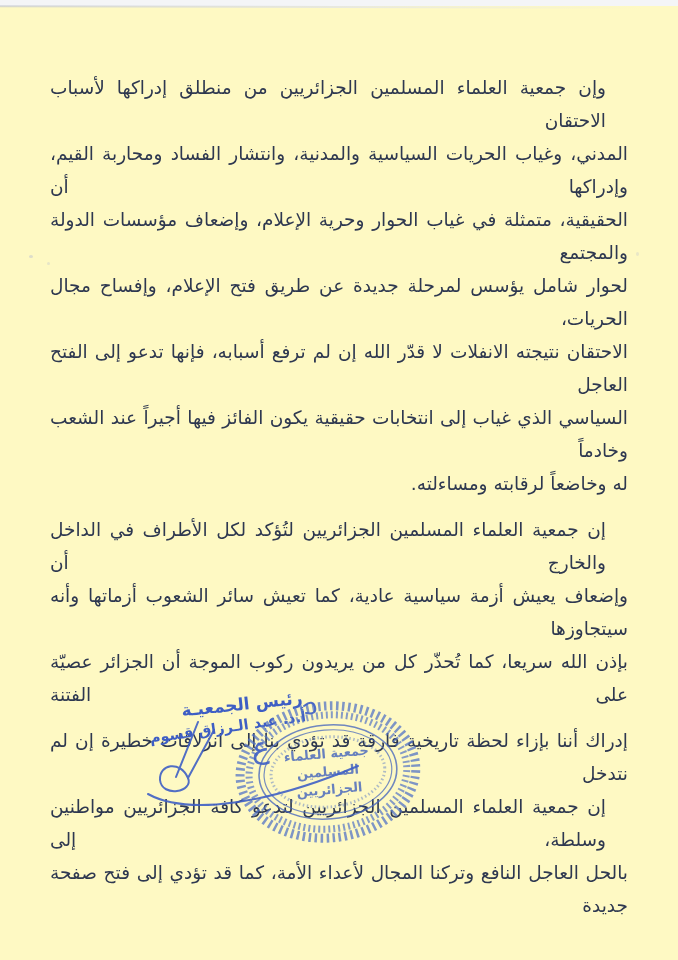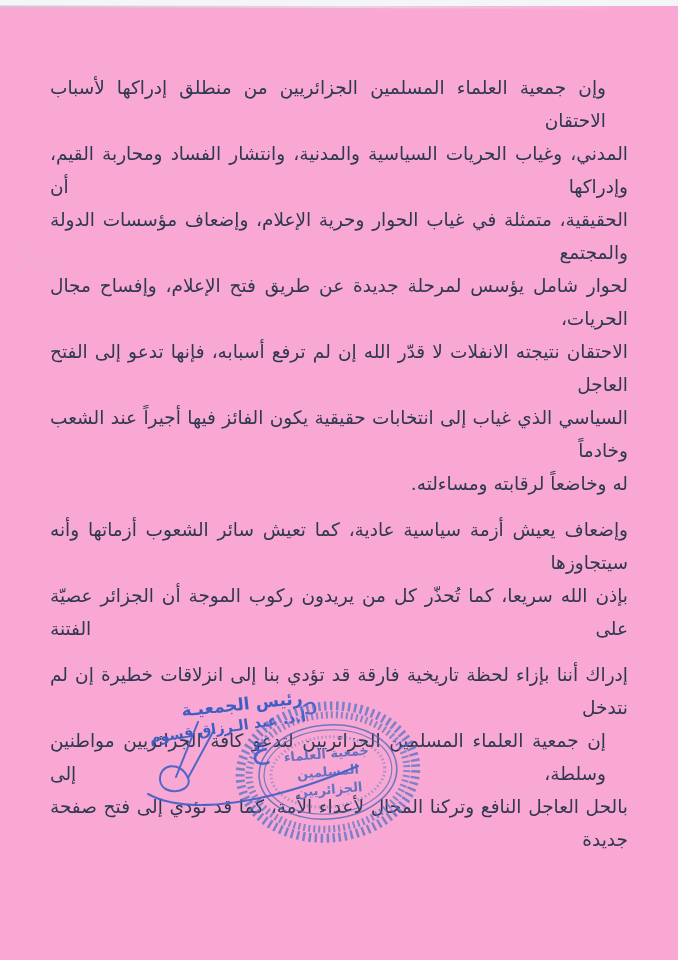--- a/index.html
+++ b/index.html
@@ -1,18 +1,18 @@
 <!DOCTYPE html>
 <html lang="ar"><head>
 <meta charset="utf-8">
 <style>
   html,body{margin:0;padding:0;background:#e9eaec;}
   .page{
     position:relative;width:678px;height:960px;margin:0 auto;
-    background:#f9a8d4;overflow:hidden;
+    background:#fef9c3;overflow:hidden;
     font-family:"DejaVu Sans",sans-serif;color:#2e3850;
   }
   .scan-edge{position:absolute;top:6px;left:0;width:645px;height:2px;
     background:linear-gradient(90deg,#c9ccd3,#e2e4e8 55%,rgba(255,255,255,0));
     opacity:.75;transform:rotate(.15deg);}
   .scan-top-tint{position:absolute;top:0;left:0;right:0;height:6px;background:#f4f5f7;}
   .speck{position:absolute;border-radius:50%;background:#c3c7cf;opacity:.55;}
   .speck.s1{left:29px;top:255px;width:4px;height:3px;}
   .speck.s2{left:47px;top:262px;width:3px;height:3px;opacity:.4;}
   .speck.s3{left:636px;top:252px;width:3px;height:4px;opacity:.35;}
@@ -51,20 +51,21 @@
       <div class="line first">وإن جمعية العلماء المسلمين الجزائريين من منطلق إدراكها لأسباب الاحتقان</div>
       <div class="line">المدني، وغياب الحريات السياسية والمدنية، وانتشار الفساد ومحاربة القيم، وإدراكها أن</div>
       <div class="line">الحقيقية، متمثلة في غياب الحوار وحرية الإعلام، وإضعاف مؤسسات الدولة والمجتمع</div>
       <div class="line">لحوار شامل يؤسس لمرحلة جديدة عن طريق فتح الإعلام، وإفساح مجال الحريات،</div>
       <div class="line">الاحتقان نتيجته الانفلات لا قدّر الله إن لم ترفع أسبابه، فإنها تدعو إلى الفتح العاجل</div>
       <div class="line">السياسي الذي غياب إلى انتخابات حقيقية يكون الفائز فيها أجيراً عند الشعب وخادماً</div>
       <div class="line last">له وخاضعاً لرقابته ومساءلته.</div>
     </div>
 
     <div class="para">
+      <div class="line first">إن جمعية العلماء المسلمين الجزائريين لتُؤكد لكل الأطراف في الداخل والخارج أن</div>
       <div class="line">وإضعاف يعيش أزمة سياسية عادية، كما تعيش سائر الشعوب أزماتها وأنه سيتجاوزها</div>
       <div class="line">بإذن الله سريعا، كما تُحذّر كل من يريدون ركوب الموجة أن الجزائر عصيّة على الفتنة</div>
     </div>
 
     <div class="para">
       <div class="line">إدراك أننا بإزاء لحظة تاريخية فارقة قد تؤدي بنا إلى انزلاقات خطيرة إن لم نتدخل</div>
       <div class="line first">إن جمعية العلماء المسلمين الجزائريين لتدعو كافة الجزائريين مواطنين وسلطة، إلى</div>
       <div class="line">بالحل العاجل النافع وتركنا المجال لأعداء الأمة، كما قد تؤدي إلى فتح صفحة جديدة</div>
 
     </div>

